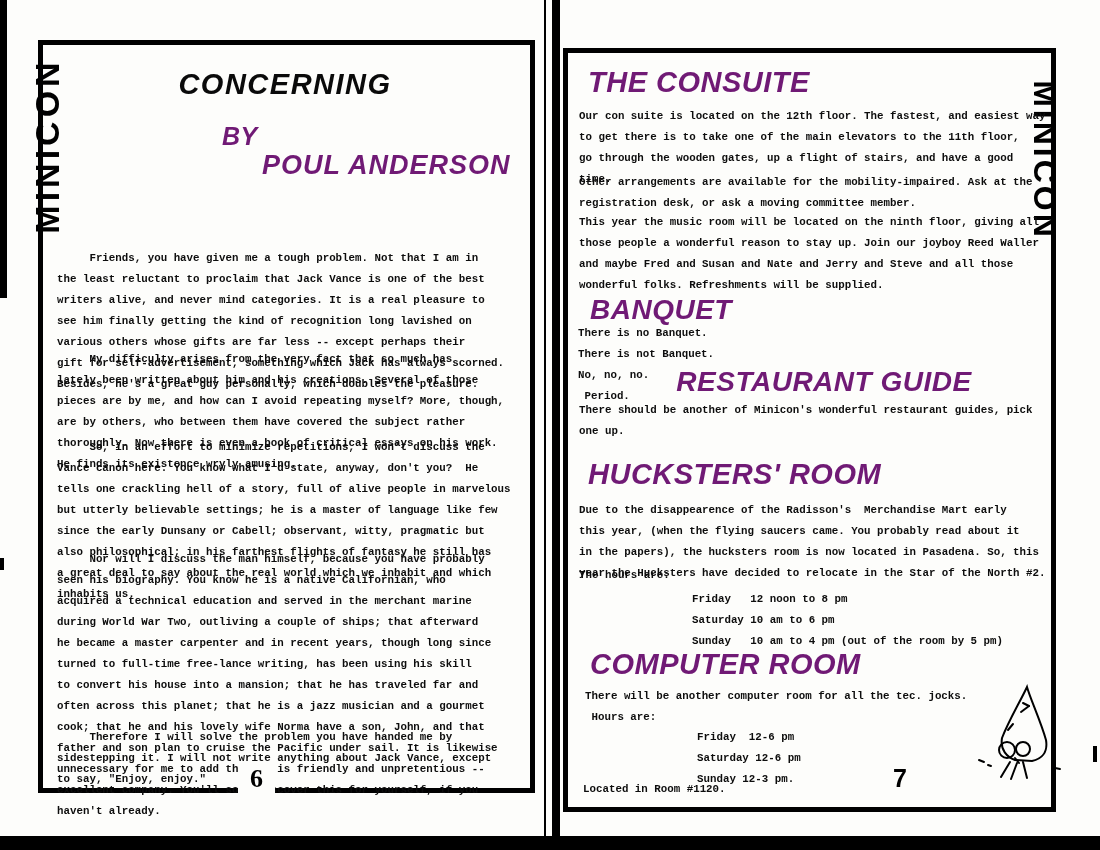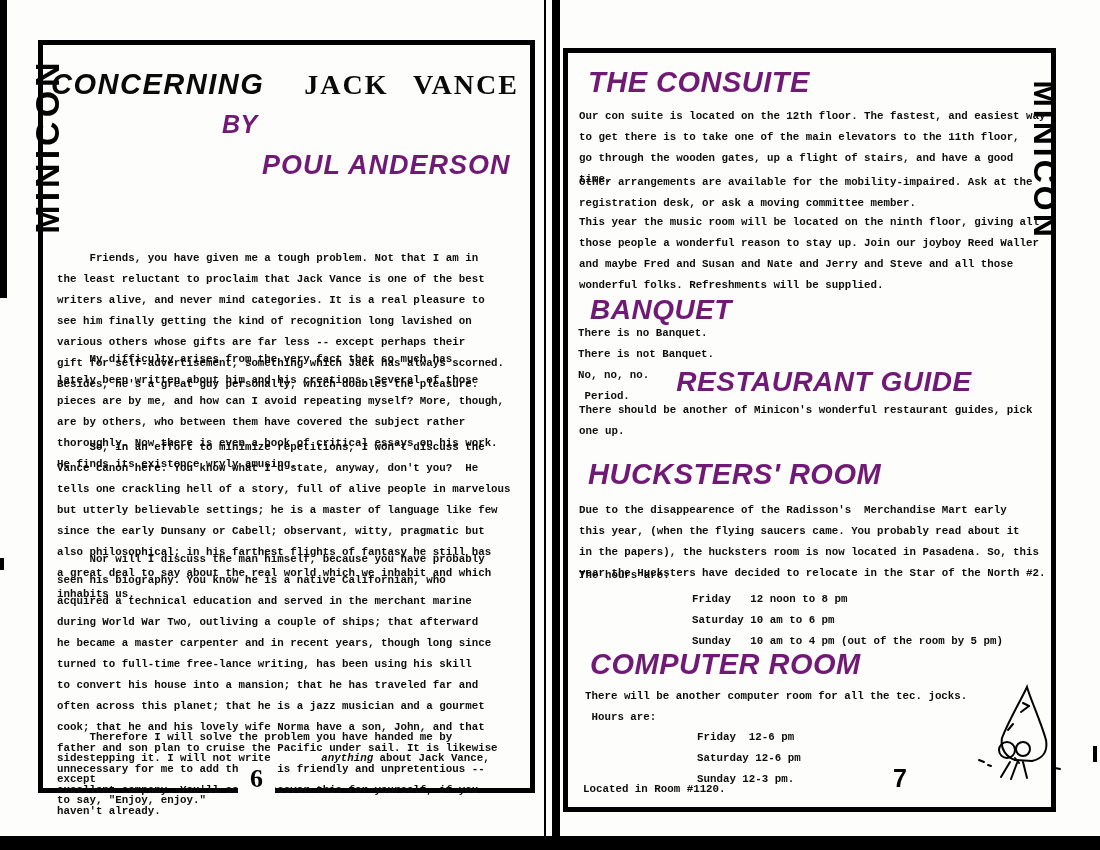--- a/index.html
+++ b/index.html
@@ -41,21 +41,21 @@
   .pageno{
     position:absolute;font-weight:bold;color:#000;z-index:5;
   }
   .pageno-6{
     left:238px;top:764px;font-size:26px;font-family:"Liberation Serif","DejaVu Serif",serif;
     background:#fdfdfb;padding:0 12px;
   }
   .pageno-7{
     left:893px;top:764px;font-size:25px;font-family:"Liberation Sans","DejaVu Sans",sans-serif;
   }
-  .it{font-style:italic;margin-left:44px;}
+  .it{}
   .doodle{position:absolute;left:977px;top:680px;}
 </style>
 </head>
 <body>
 
 <div class="stage">
 
   <div class="bar" style="left:0;top:0;width:7px;height:298px;"></div>
   <div class="bar" style="left:0;top:558px;width:4px;height:12px;"></div>
   <div class="bar" style="left:1093px;top:746px;width:4px;height:16px;"></div>
@@ -63,24 +63,23 @@
 
   <div class="bar" style="left:544px;top:0;width:2px;height:836px;"></div>
   <div class="bar" style="left:552px;top:0;width:8px;height:836px;"></div>
 
   <div class="pagebox" style="left:38px;top:40px;width:497px;height:753px;"></div>
 
   <div class="spine-label spine-left">MINICON</div>
 
   <div class="title-row">
     <span class="t-concerning">CONCERNING</span>
-    <span class="t-jackvance">JACK VANCE</span>
   </div>
 
-  <div class="heading" style="left:222px;top:110px;font-size:25px;text-align:center;">BY</div>
+  <div class="heading" style="left:222px;top:122px;font-size:25px;text-align:center;">BY</div>
   <div class="heading" style="left:262px;top:150px;font-size:27px;letter-spacing:1px;">POUL ANDERSON</div>
 
   <div class="mono" style="left:57px;top:248px;width:468px;">     Friends, you have given me a tough problem. Not that I am in
 the least reluctant to proclaim that Jack Vance is one of the best
 writers alive, and never mind categories. It is a real pleasure to
 see him finally getting the kind of recognition long lavished on
 various others whose gifts are far less -- except perhaps their
 gift for self-advertisement, something which Jack has always scorned.
 Besides, he's a great guy personally, which doubles the pleasure.</div>
   <div class="mono" style="left:57px;top:349px;width:468px;">     My difficulty arises from the very fact that so much has

